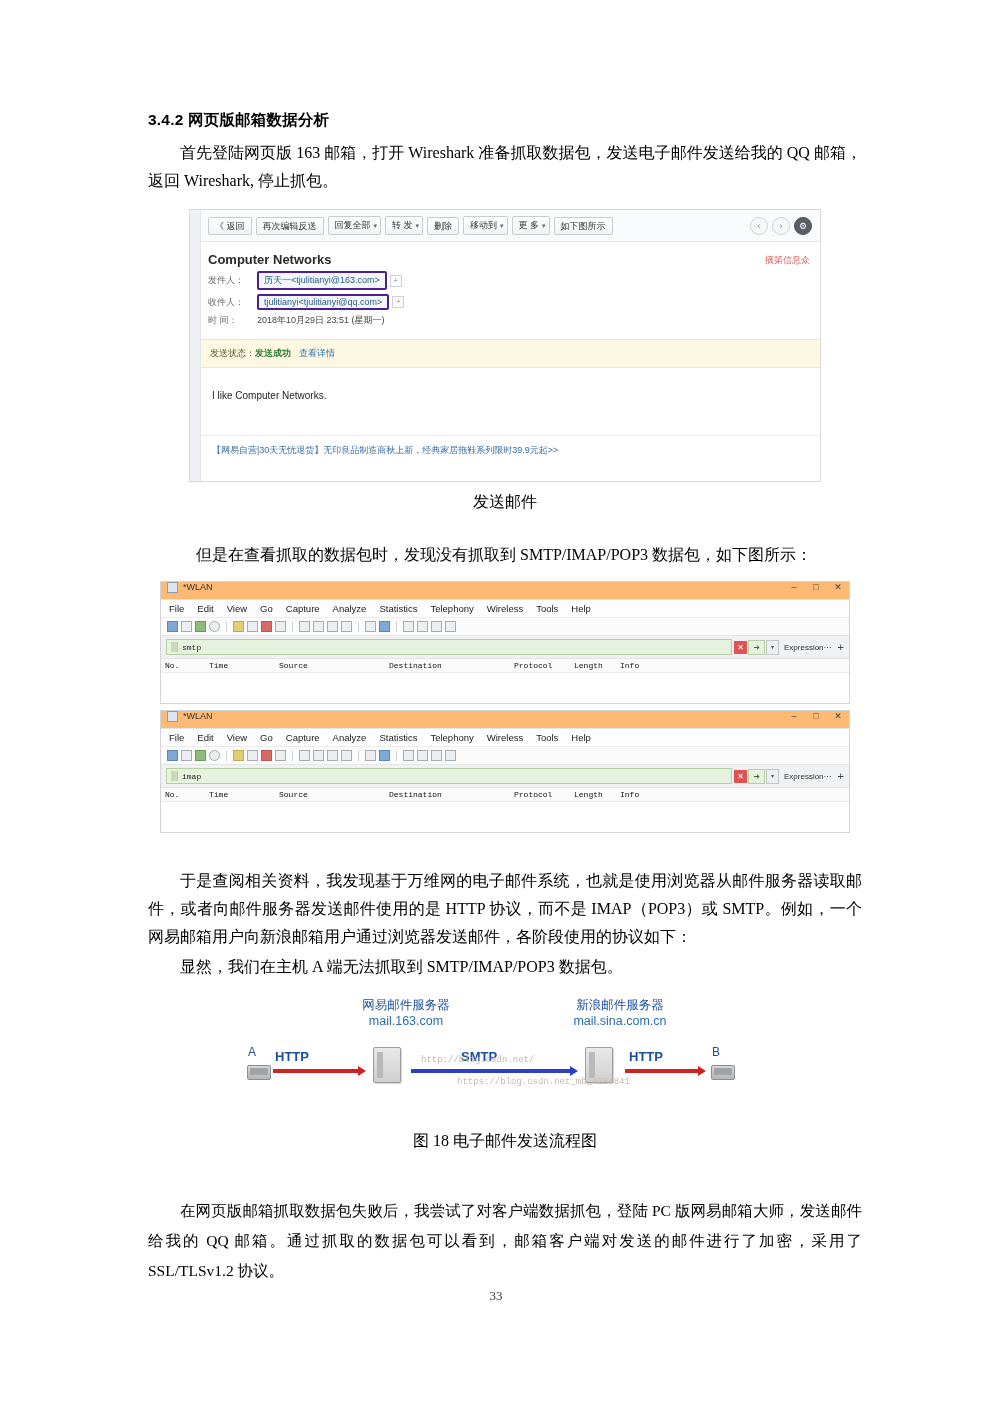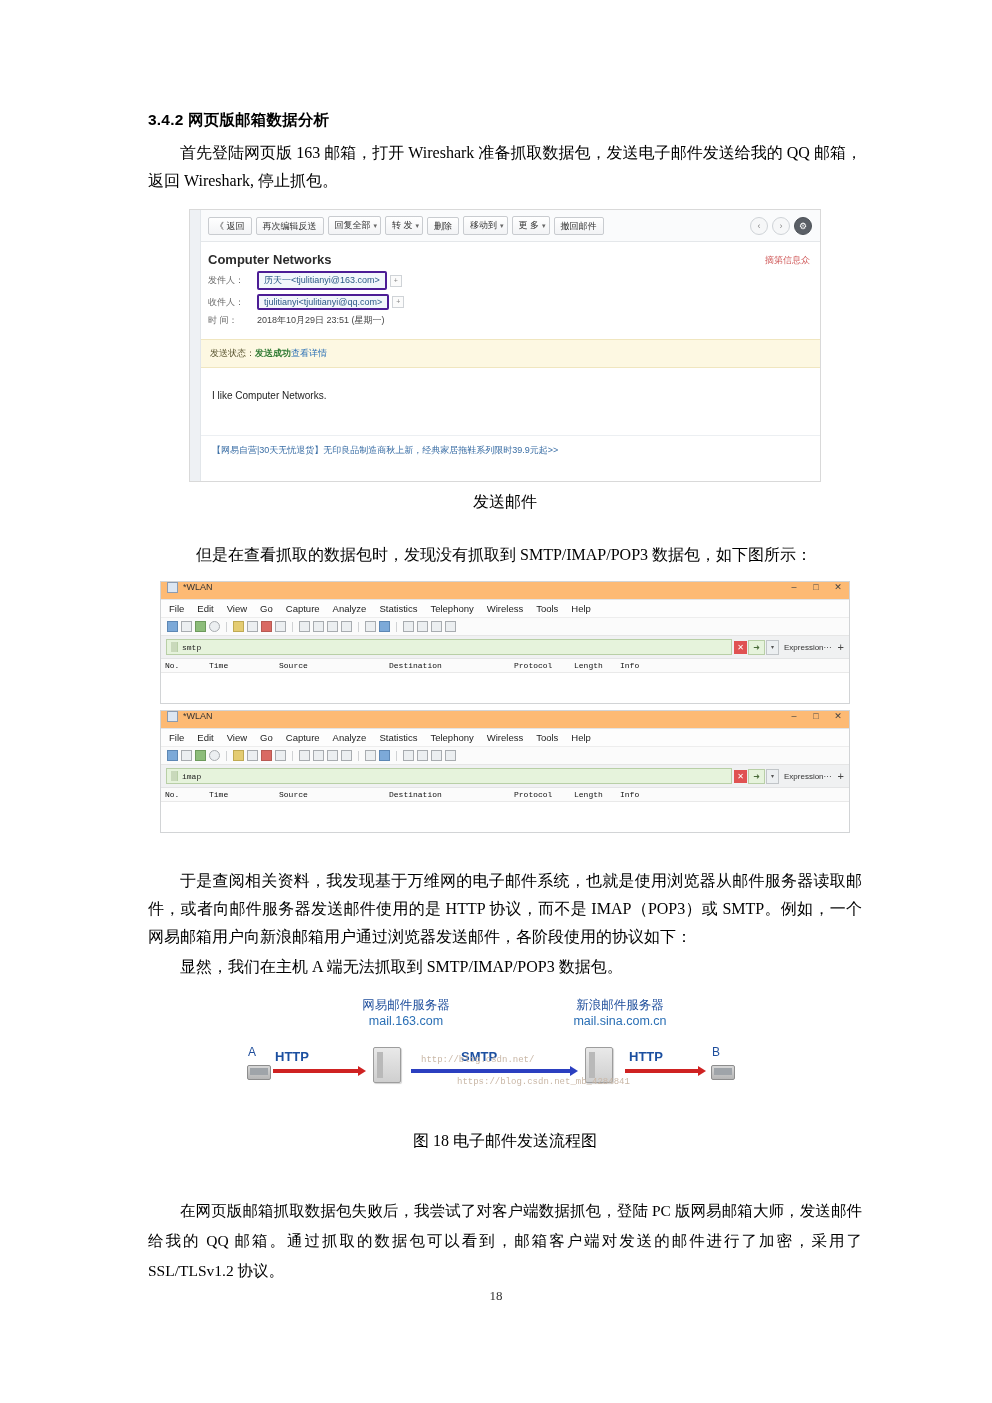--- a/index.html
+++ b/index.html
@@ -154,21 +154,21 @@
   .mail-status {
     margin: 0 0 0 10px;
     background: #fdf8e2;
     border-top: 1px solid #f0e6bf;
     border-bottom: 1px solid #f0e6bf;
     padding: 7px 10px;
     font-size: 9px;
     color: #5a5530;
   }
   .mail-status b { color: #2f7a32; }
-  .mail-status a { color: #2a6fb5; text-decoration: none; }
+  .mail-status a { color: #2a6fb5; text-decoration: none; margin-left: 8px; }
   .mail-body {
     margin-left: 10px;
     padding: 22px 12px 34px 12px;
     font-size: 10px;
     color: #222;
   }
   .mail-ad {
     margin-left: 10px;
     border-top: 1px solid #eceff2;
     padding: 8px 12px 10px 12px;
@@ -451,21 +451,21 @@
       <div class="mail-left-rail"></div>
 
       <div class="mail-toolbar">
         <span class="mbtn">《 返回</span>
         <span class="mbtn">再次编辑反送</span>
         <span class="mbtn split"><span>回复全部</span><span class="car">▾</span></span>
         <span class="mbtn split"><span>转 发</span><span class="car">▾</span></span>
         <span class="mbtn">删除</span>
         <span class="mbtn split"><span>移动到</span><span class="car">▾</span></span>
         <span class="mbtn split"><span>更 多</span><span class="car">▾</span></span>
-        <span class="mbtn">撤回邮件</span>
+        <span class="mbtn">如下图所示</span>
         <span class="spring"></span>
         <span class="circ">‹</span>
         <span class="circ">›</span>
         <span class="circ dark">⚙</span>
       </div>
 
       <div class="mail-subject">
         <span>Computer Networks</span>
         <span class="right-note">摘第信息众</span>
       </div>
@@ -685,14 +685,14 @@
     <p class="fig-caption">图 18  电子邮件发送流程图</p>
 
     <div class="spacer-28"></div>
 
 
     <div class="tail-text">
       <p class="indent">在网页版邮箱抓取数据包失败后，我尝试了对客户端数据抓包，登陆 PC 版网易邮箱大师，发送邮件给我的 QQ 邮箱。通过抓取的数据包可以看到，邮箱客户端对发送的邮件进行了加密，采用了 SSL/TLSv1.2 协议。</p>
     </div>
   </div>
 
-  <div class="page-number">18</div>
+  <div class="page-number">33</div>
 </div>
 
 </body></html>

